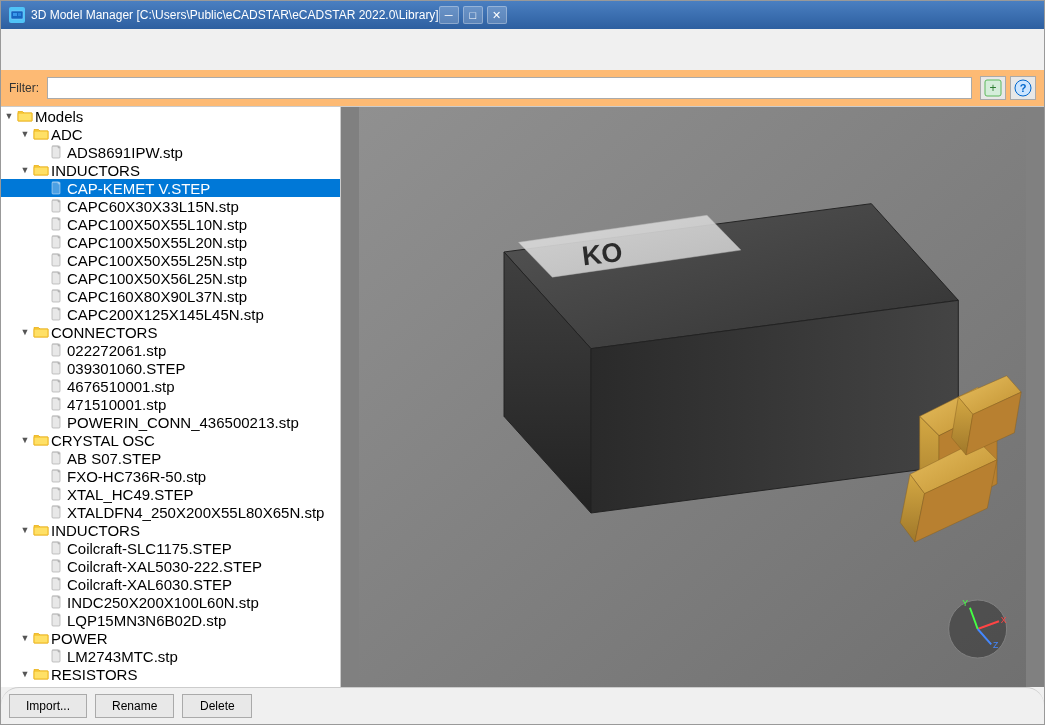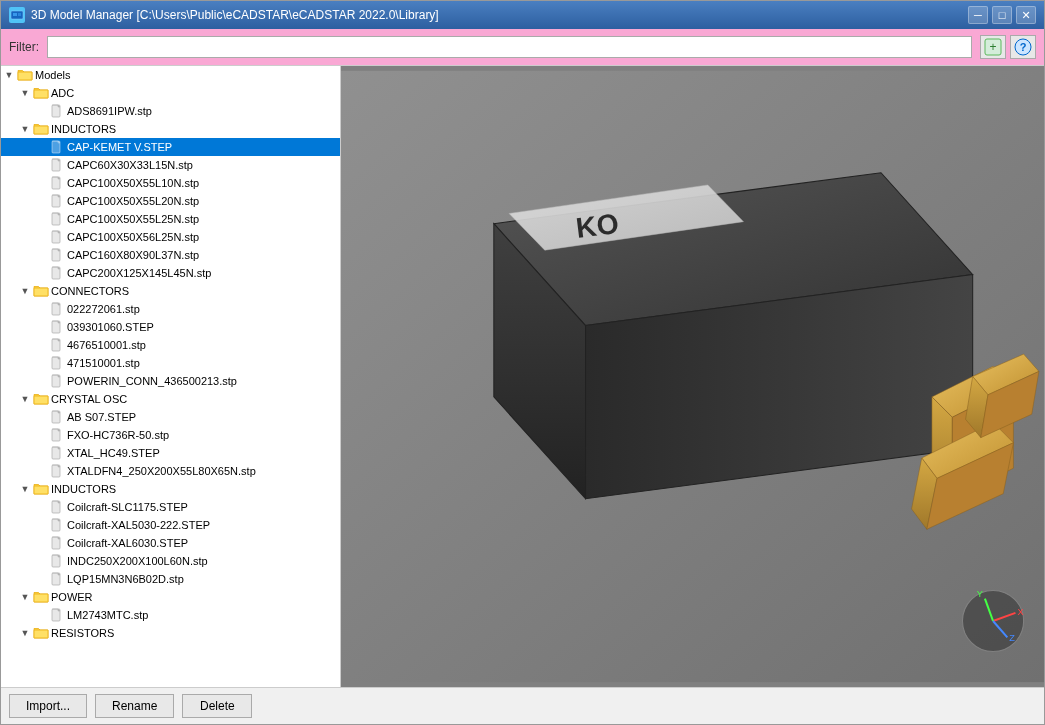--- a/index.html
+++ b/index.html
@@ -18,21 +18,20 @@
       background: #f0f0f0;
       display: flex;
       flex-direction: column;
     }
     .title-bar {
       background: linear-gradient(to bottom, #4a7fc1, #2d5fa0);
       color: white;
       padding: 4px 8px;
       display: flex;
       align-items: center;
-      justify-content: space-between;
       height: 28px;
       font-size: 12px;
     }
     .title-bar-left {
       display: flex;
       align-items: center;
       gap: 6px;
     }
     .title-bar-icon {
       width: 16px;
@@ -59,22 +58,23 @@
       display: flex;
       align-items: center;
       justify-content: center;
       border-radius: 2px;
     }
     .filter-bar {
       display: flex;
       align-items: center;
       padding: 6px 8px;
       gap: 8px;
-      background: #f9a8d4;
+      background: #fdba74;
       border-bottom: 1px solid #ccc;
+      margin-top: 41px;
     }
     .filter-label {
       font-size: 12px;
       color: #333;
       white-space: nowrap;
     }
     .filter-input {
       flex: 1;
       height: 22px;
       border: 1px solid #aaa;
@@ -161,36 +161,37 @@
     .file-icon {
       width: 16px;
       height: 16px;
       display: inline-flex;
       align-items: center;
       justify-content: center;
       flex-shrink: 0;
       font-size: 10px;
     }
     .tree-label {
-      font-size: 11px;
+      font-size: 15px;
       padding-left: 2px;
     }
     .preview-panel {
       flex: 1;
       background: #808080;
       position: relative;
       overflow: hidden;
     }
     .bottom-bar {
       display: flex;
       align-items: center;
       padding: 6px 8px;
       gap: 8px;
       background: #f0f0f0;
       border-top: 1px solid #ccc;
+      border-radius: 18px;
     }
     .bottom-btn {
       padding: 4px 16px;
       border: 1px solid #aaa;
       background: #e8e8e8;
       font-size: 12px;
       cursor: pointer;
       min-width: 70px;
     }
 

